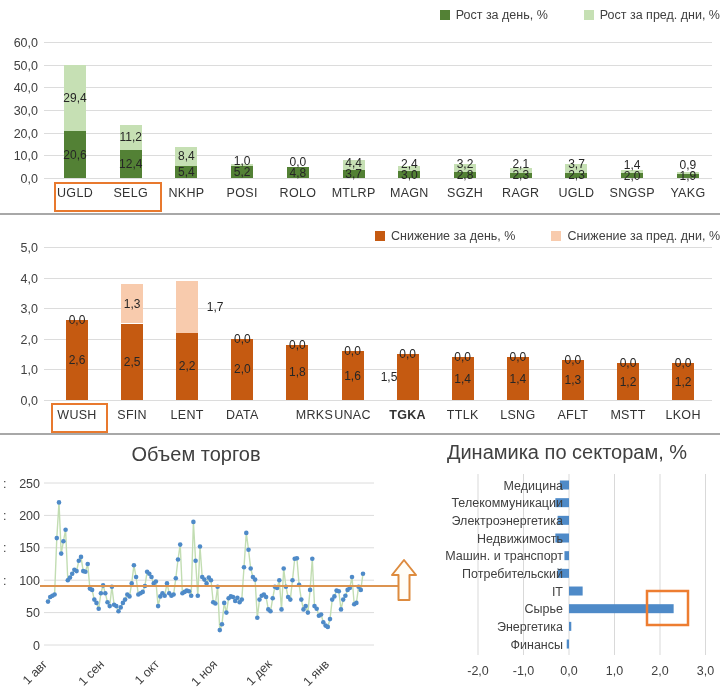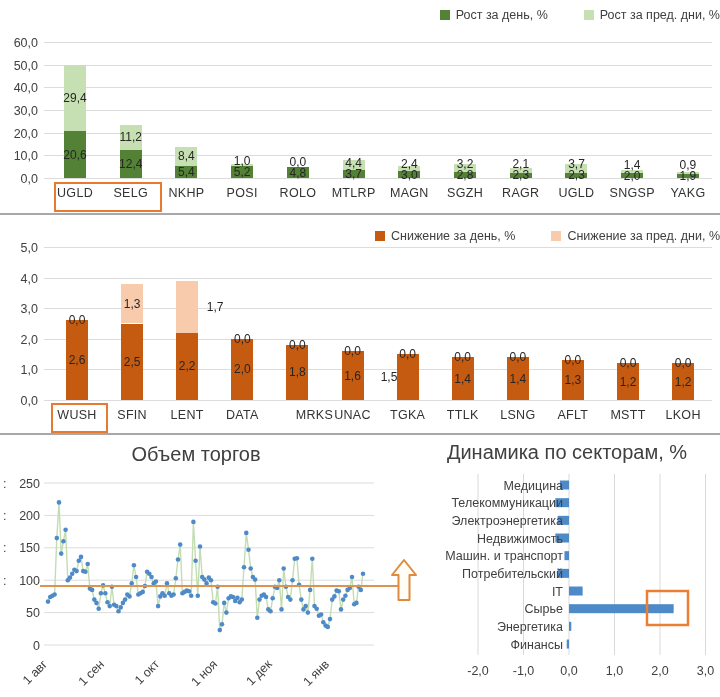--- a/index.html
+++ b/index.html
@@ -397,21 +397,21 @@
     <div class="vlabel" style="left: 297.4px; top: 344.92px;">0,0</div>
     <div class="vlabel" style="left: 297.4px; top: 372.46px;">1,8</div>
     <div class="xtick" style="left: 297.4px; top: 408px; padding-left: 34px;">MRKS</div>
     <div class="bar-seg" style="left: 341.5px; top: 351.04px; height: 48.96px; background: rgb(197, 90, 17);"></div>
     <div class="vlabel" style="left: 352.5px; top: 351.04px;">0,0</div>
     <div class="vlabel" style="left: 352.5px; top: 375.52px;">1,6</div>
     <div class="xtick" style="left: 352.5px; top: 408px;">UNAC</div>
     <div class="bar-seg" style="left: 396.6px; top: 354.1px; height: 45.9px; background: rgb(197, 90, 17);"></div>
     <div class="vlabel" style="left: 407.6px; top: 354.1px;">0,0</div>
     <div class="vlabel" style="left: 389px; top: 377.05px;">1,5</div>
-    <div class="xtick" style="left: 407.6px; top: 408px;">TGKA</div>
+    <div class="xtick" style="left: 407.6px; top: 408px; font-weight: bold;">TGKA</div>
     <div class="bar-seg" style="left: 451.7px; top: 357.16px; height: 42.84px; background: rgb(197, 90, 17);"></div>
     <div class="vlabel" style="left: 462.7px; top: 357.16px;">0,0</div>
     <div class="vlabel" style="left: 462.7px; top: 378.58px;">1,4</div>
     <div class="xtick" style="left: 462.7px; top: 408px;">TTLK</div>
     <div class="bar-seg" style="left: 506.8px; top: 357.16px; height: 42.84px; background: rgb(197, 90, 17);"></div>
     <div class="vlabel" style="left: 517.8px; top: 357.16px;">0,0</div>
     <div class="vlabel" style="left: 517.8px; top: 378.58px;">1,4</div>
     <div class="xtick" style="left: 517.8px; top: 408px;">LSNG</div>
     <div class="bar-seg" style="left: 561.9px; top: 360.22px; height: 39.78px; background: rgb(197, 90, 17);"></div>
     <div class="vlabel" style="left: 572.9px; top: 360.22px;">0,0</div>

